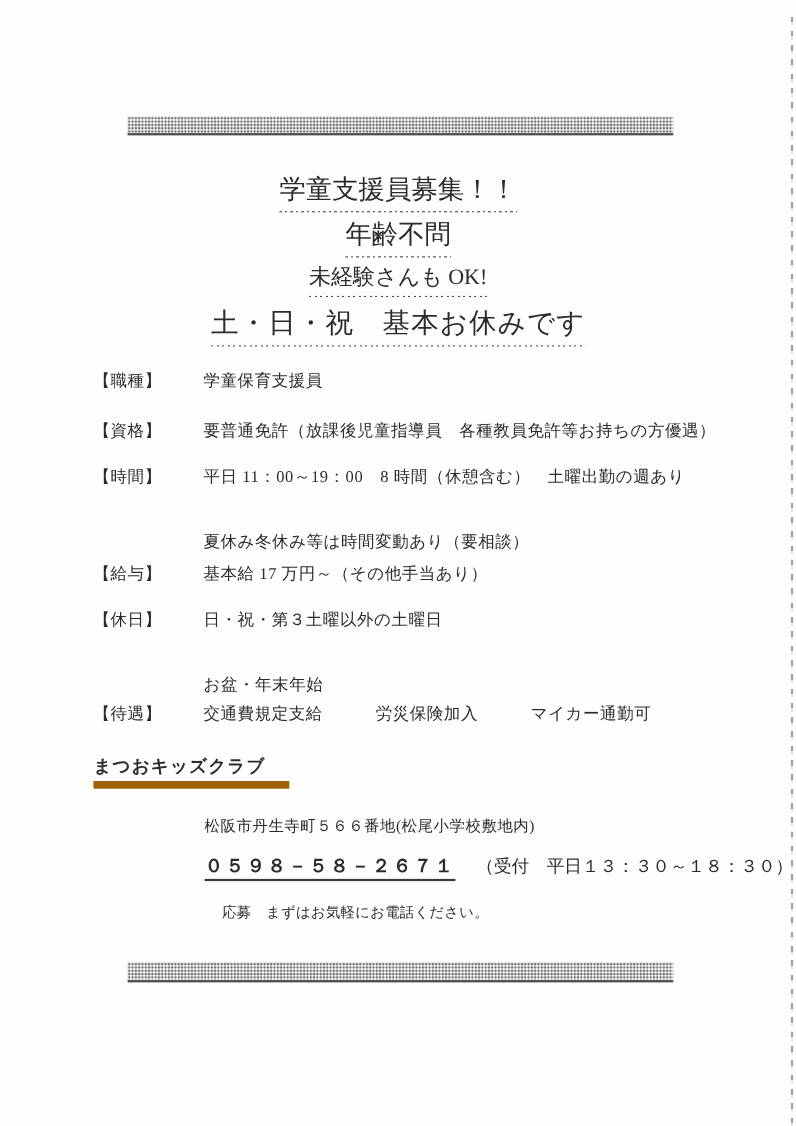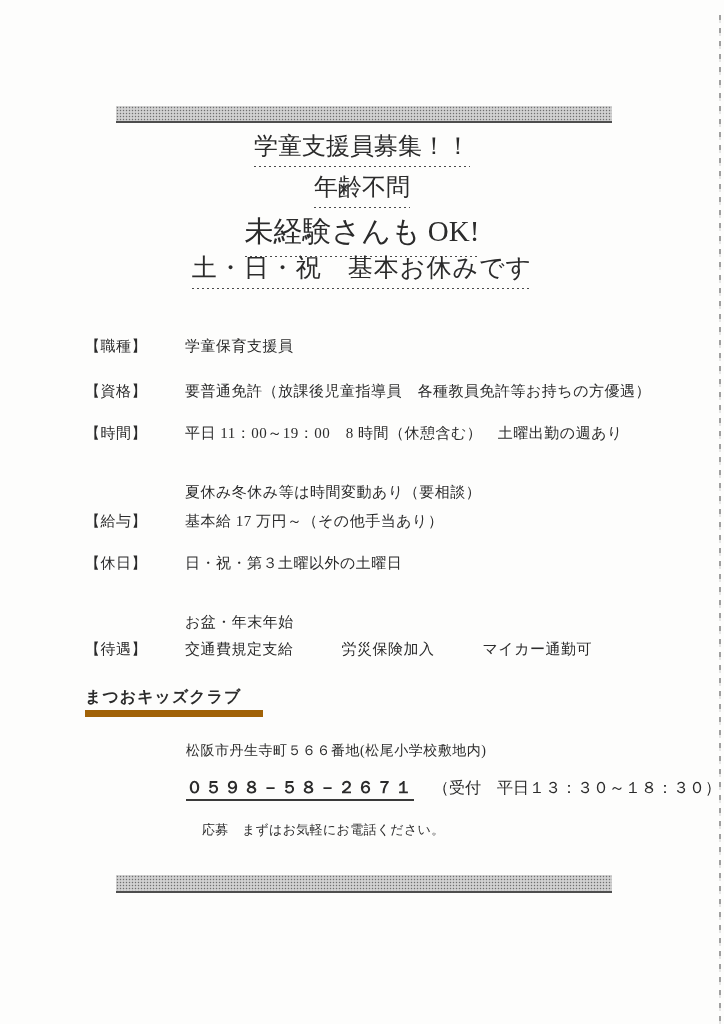--- a/index.html
+++ b/index.html
@@ -38,30 +38,31 @@
   .title-line {
     position: absolute;
     left: 0;
     width: 100%;
     text-align: center;
     white-space: nowrap;
     font-weight: 500;
   }
   .t1 { top: 130px; font-size: 24px; }
   .t2 { top: 171px; font-size: 24px; }
-  .t3 { top: 212px; font-size: 29px; }
+  .t3 { top: 212px; font-size: 20px; }
   .t4 { top: 251px; font-size: 25px; letter-spacing: 1px; }
 
   .u-dot {
     display: inline-block;
     padding-bottom: 5px;
     background-image: repeating-linear-gradient(90deg, #4a4a4a 0 2px, transparent 2px 5px);
     background-repeat: no-repeat;
     background-position: 0 100%;
     background-size: 100% 1.5px;
+    margin-top: 26px;
   }
 
   
   .row {
     position: absolute;
     left: 85px;
     white-space: nowrap;
     font-size: 15px;
     letter-spacing: 0.5px;
   }

